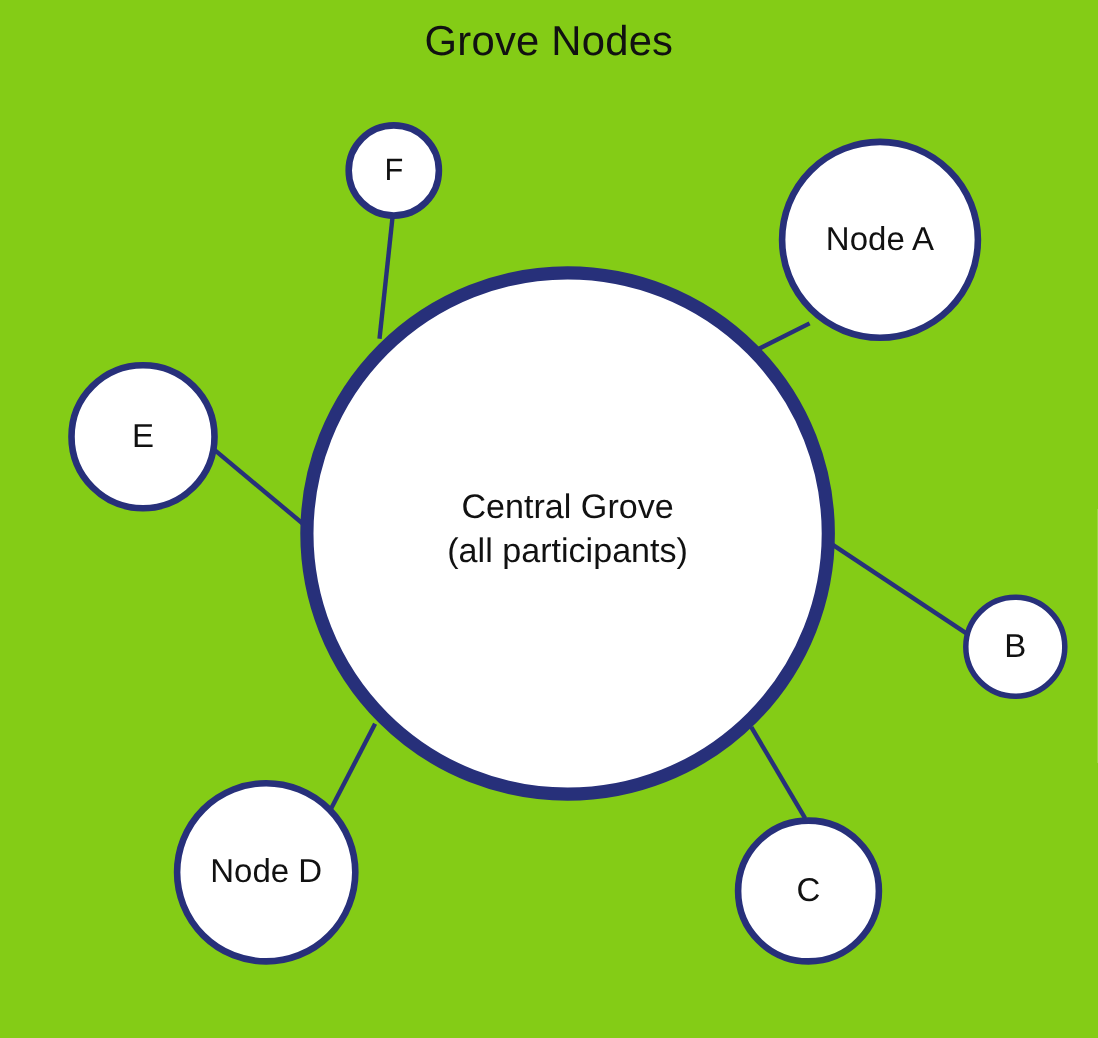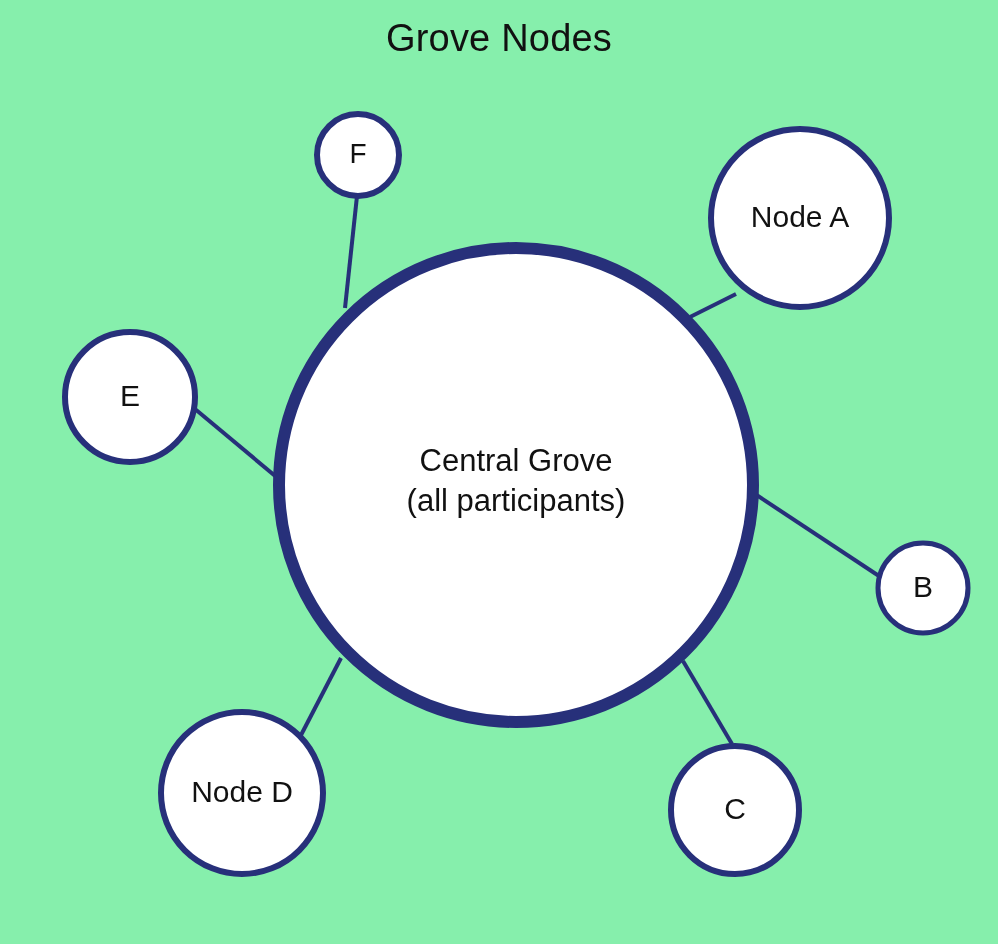--- a/index.html
+++ b/index.html
@@ -11,21 +11,21 @@
   body {
     width: 998px;
     height: 944px;
     font-family: "Liberation Sans", sans-serif;
     overflow: hidden;
   }
   #diagram-root {
     position: relative;
     width: 998px;
     height: 944px;
-    background: #86efac;
+    background: #84cc16;
   }
   #diagram-title {
     position: absolute;
     left: 0;
     top: 18px;
     width: 998px;
     text-align: center;
     font-family: "Liberation Sans", sans-serif;
     font-size: 38px;
     font-weight: 400;

